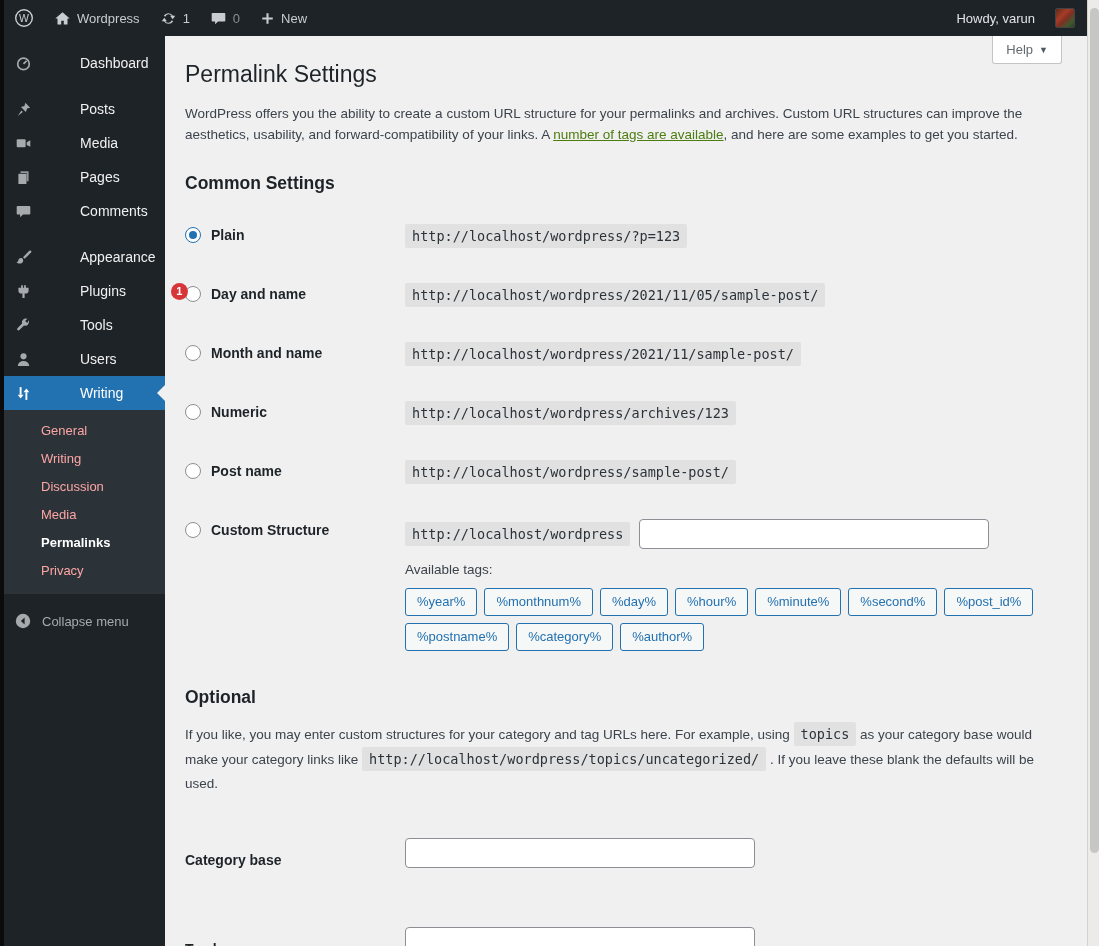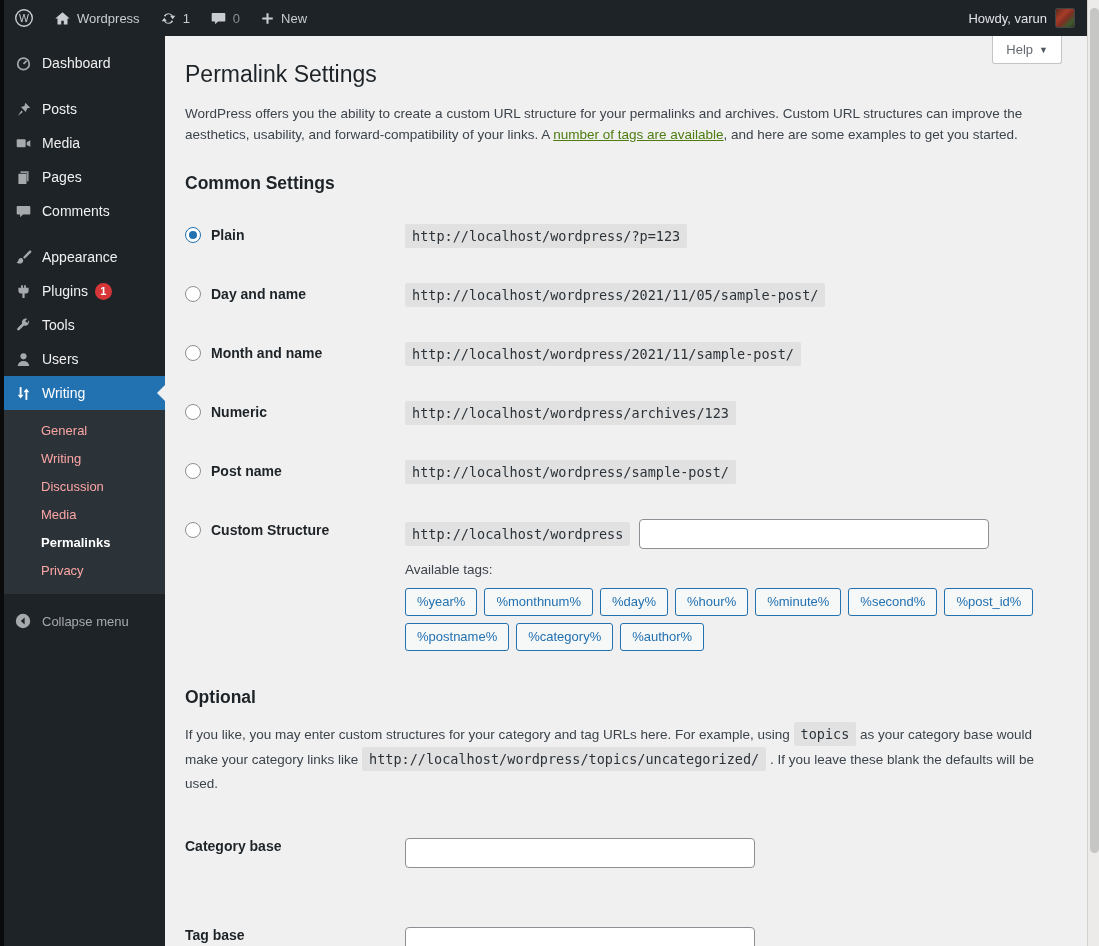--- a/index.html
+++ b/index.html
@@ -6,31 +6,31 @@
   html,body { width:1099px; height:946px; overflow:hidden; }
   body { font-family:"Liberation Sans","DejaVu Sans",sans-serif; background:#f0f0f1; position:relative; }
 
   .edge-strip { position:absolute; left:0; top:0; width:4px; height:946px; background:#0b0b0b; z-index:60; }
 
   
   .admin-bar { position:absolute; left:4px; top:0; width:1083px; height:36px; background:#1d2327;
                display:flex; align-items:center; color:#c3c4c7; font-size:13px; z-index:50; }
   .ab-item { display:flex; align-items:center; gap:6px; padding:0 10px; height:36px; cursor:pointer; color:#c9cdd1; }
   .ab-item svg { display:block; }
-  .ab-right { margin-left:auto; display:flex; align-items:center; gap:8px; padding:0 12px; }
+  .ab-right { margin-left:auto; display:flex; align-items:center; gap:20px; padding:0 12px; }
   .ab-count-dim { color:#8c8f94; }
   .avatar { width:20px; height:20px; border-radius:2px;
             background:linear-gradient(135deg,#5a2b1a 0%,#a83c28 35%,#7e2f23 55%,#3d5a2e 80%,#2c3c22 100%);
             border:1px solid #444; }
 
   
   .sidebar { position:absolute; left:4px; top:36px; width:161px; height:910px; background:#1d2327; z-index:40;
              color:#f0f0f1; font-size:14px; }
   .menu { list-style:none; padding-top:10px; }
-  .menu-item { display:flex; align-items:center; height:34px; padding:0 8px 0 9px; cursor:pointer; color:#f0f0f1; position:relative; }
+  .menu-item { display:flex; align-items:center; height:34px; padding:0 8px 0 9px; cursor:pointer; color:#f0f0f1; position:relative;gap:38px; }
   .menu-item .mi-icon { width:20px; height:20px; margin-right:9px; color:#a7aaad; flex:none; display:flex; align-items:center; justify-content:center; }
   .menu-item.sep { margin-top:12px; }
   .menu-item.current { background:#2271b1; color:#fff; }
   .menu-item.current .mi-icon { color:#fff; }
   .menu-arrow { position:absolute; right:-1px; top:50%; transform:translateY(-50%);
                 width:0; height:0; border:9px solid transparent; border-right-color:#f0f0f1; border-left:none; }
   .badge { background:#d63638; color:#fff; font-size:11px; line-height:17px; min-width:17px; height:17px;
            border-radius:9px; text-align:center; padding:0 5px; margin-left:7px; font-weight:600; }
   .submenu { list-style:none; background:#2c3338; padding:7px 0 9px; }
   .submenu li { height:28px; line-height:28px; padding-left:37px; font-size:13px; color:#fca5a5; cursor:pointer; }
@@ -66,21 +66,21 @@
   code.chip { font-family:"DejaVu Sans Mono","Liberation Mono",monospace; font-size:13.5px; color:#2c3338;
               background:#e1e1e2; padding:4px 7px; border-radius:2px; }
   .custom-input { width:350px; height:30px; margin-left:9px; border:1px solid #8c8f94; border-radius:4px; background:#fff;
                   font-size:13px; padding:0 8px; color:#2c3338; }
   .avail-label { margin-top:13px; font-size:13.5px; color:#3c434a; }
   .tags-wrap { margin-top:11px; width:650px; display:flex; flex-wrap:wrap; gap:7px 7px; }
   .tag-btn { background:#f6f7f7; border:1px solid #2271b1; color:#2271b1; border-radius:3px; height:28px;
              padding:0 11px; font-size:13px; font-family:"Liberation Sans",sans-serif; cursor:pointer; }
 
   .optional-p { margin-top:14px; font-size:13.5px; color:#3c434a; line-height:1.8; max-width:880px; }
-  .base-row { display:flex; align-items:flex-start; margin-top:0; }
+  .base-row { display:flex; align-items:flex-end; margin-top:0; }
   .base-row .row-label { padding-top:0; }
   .base-input { width:350px; height:30px; border:1px solid #8c8f94; border-radius:4px; background:#fff; font-size:13px; padding:0 8px; }
   .gap-lg { height:41px; }
   .gap-md { height:30px; }
 </style>
 </head>
 <body>
 
 <div class="edge-strip"></div>
 

